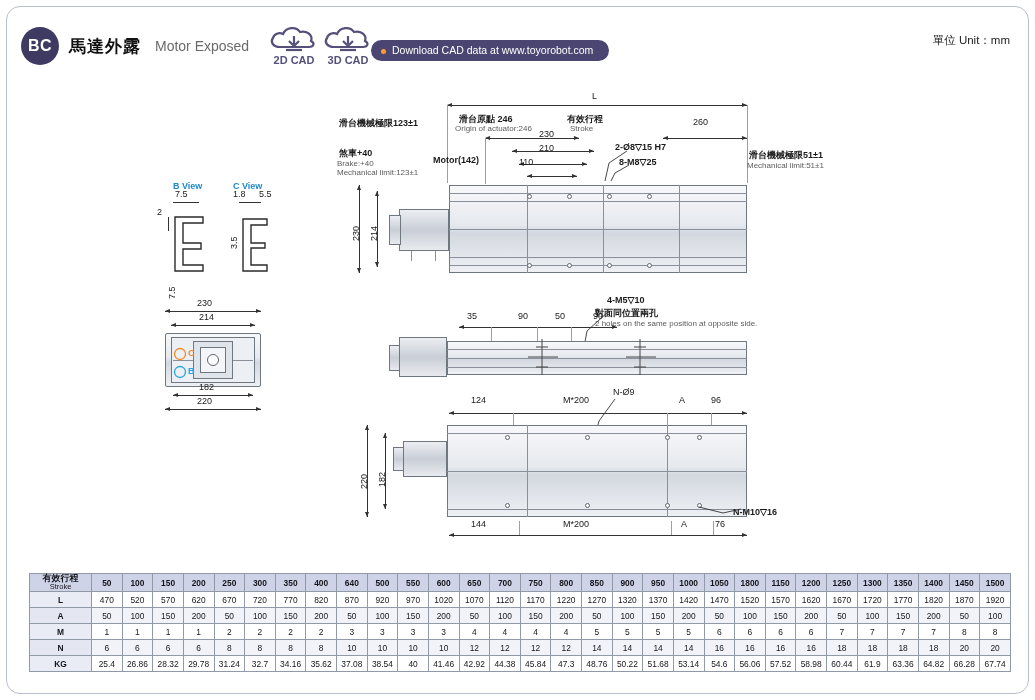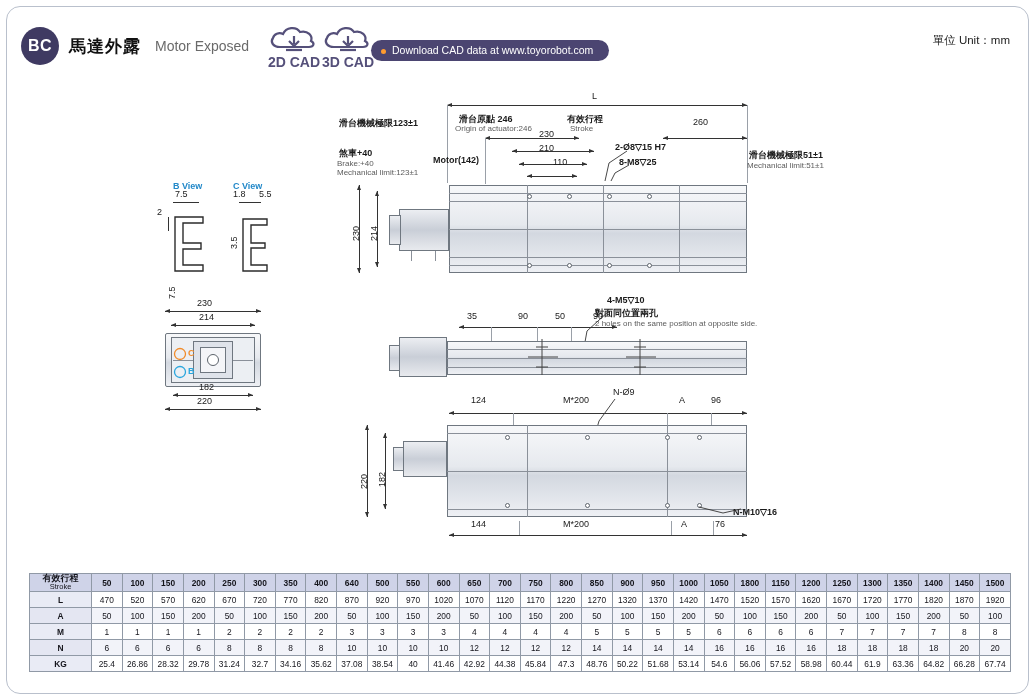--- a/index.html
+++ b/index.html
@@ -22,21 +22,21 @@
     position:absolute; left:14px; top:20px; width:38px; height:38px;
     border-radius:50%; background:#3f3a62; color:#fff;
     font-size:16px; font-weight:bold; letter-spacing:0.5px;
     display:flex; align-items:center; justify-content:center;
   }
   .hdr-cn { position:absolute; left:62px; top:28px; font-size:17px; font-weight:bold; color:#111; letter-spacing:1px;}
   .hdr-en { position:absolute; left:148px; top:31px; font-size:14px; color:#6a6a6a; }
 
   .cadbox { position:absolute; top:16px; width:58px; height:46px; text-align:center; }
   .cadbox .cloud { position:relative; width:52px; height:30px; margin:0 auto; }
-  .cadbox .lbl { font-size:14px; color:#55507a; font-weight:bold; margin-top:1px; }
+  .cadbox .lbl { font-size:11px; color:#55507a; font-weight:bold; margin-top:1px; }
 
   .dl-pill {
     position:absolute; left:364px; top:33px; height:21px; padding:0 16px 0 10px;
     background:#4b4571; color:#fff; border-radius:11px;
     font-size:10.5px; line-height:21px; white-space:nowrap;
   }
   .dl-pill .dot { display:inline-block; width:5px; height:5px; border-radius:50%; background:#ff9b2f; margin-right:6px; vertical-align:middle;}
 
   .unit { position:absolute; right:18px; top:26px; font-size:11.5px; color:#222; }
 
@@ -207,21 +207,21 @@
       <div class="lbl" style="left:532px; top:60px;">230</div>
       <div class="dim dimh" style="left:505px; top:82px; width:82px;"></div>
       <div class="arrL" style="left:505px; top:79.5px;"></div>
         <div class="arrR" style="left:582px; top:79.5px;"></div>
 
       <div class="lbl" style="left:532px; top:74px;">210</div>
       <div class="dim dimh" style="left:512px; top:95px; width:68px;"></div>
       <div class="arrL" style="left:512px; top:92.5px;"></div>
         <div class="arrR" style="left:575px; top:92.5px;"></div>
 
-      <div class="lbl" style="left:546px; top:88px;">110</div>
+      <div class="lbl" style="left:512px; top:88px;">110</div>
       <div class="dim dimh" style="left:520px; top:107px; width:50px;"></div>
       <div class="arrL" style="left:520px; top:104.5px;"></div>
         <div class="arrR" style="left:565px; top:104.5px;"></div>
 
       <div class="lbl b" style="left:332px; top:48px;">滑台機械極限123±1</div>
       <div class="lbl sm gray" style="left:330px; top:60px;margin-top:39px;">Mechanical limit:123±1</div>
       <div class="lbl b" style="left:332px; top:78px;">煞車+40</div>
       <div class="lbl sm gray" style="left:330px; top:90px;">Brake:+40</div>
       <div class="lbl b" style="left:390px; top:86px;padding-left:36px;">Motor(142)</div>
 

